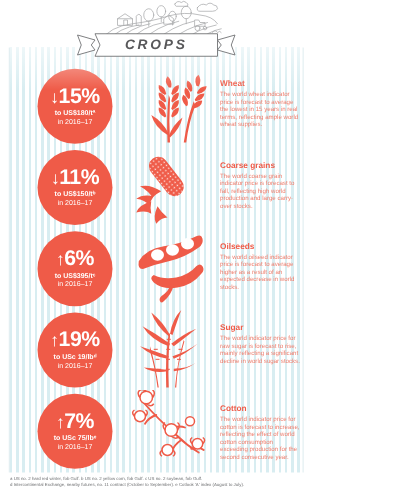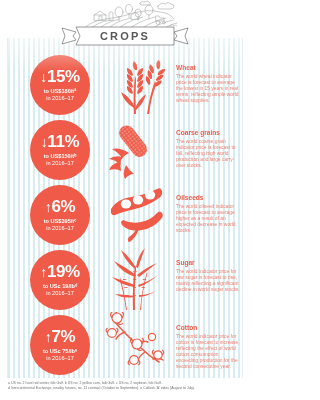--- a/index.html
+++ b/index.html
@@ -8,20 +8,21 @@
     font-family:"Liberation Sans", sans-serif;
     background:#ffffff;
     overflow:hidden;
     position:relative;
   }
 
   
   #header {
     position:absolute; top:0; left:0; width:250px; height:48px;
     z-index:5;
+    font-style:italic;
   }
   #farm-scene { position:absolute; top:0; left:72px; width:110px; height:34px; }
   #ribbon { position:absolute; top:24px; left:58px; width:134px; height:24px; }
   #ribbon-label {
     position:absolute; top:28px; left:58px; width:134px; height:17px;
     text-align:center; line-height:17px;
     font-size:11px; font-weight:bold; letter-spacing:2.2px;
     color:#58585a;
   }
 

